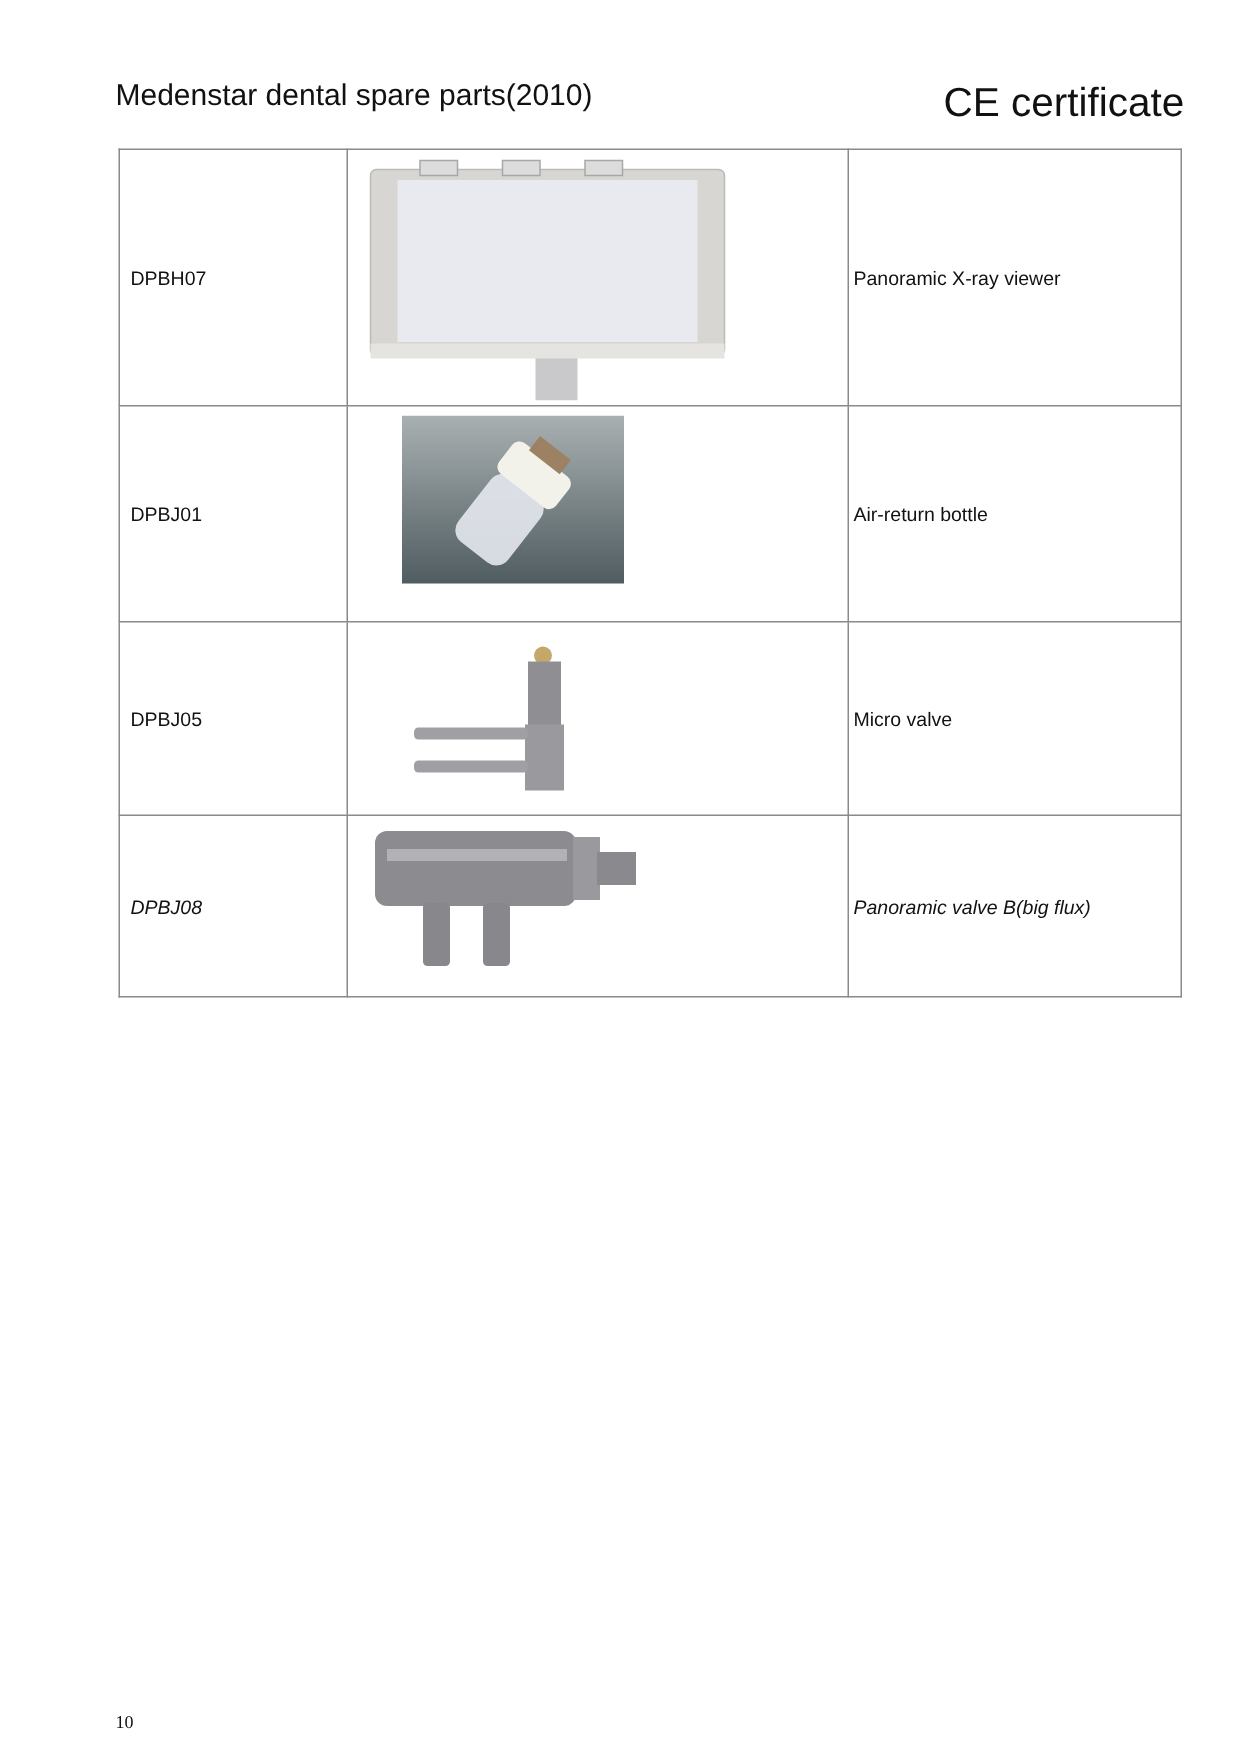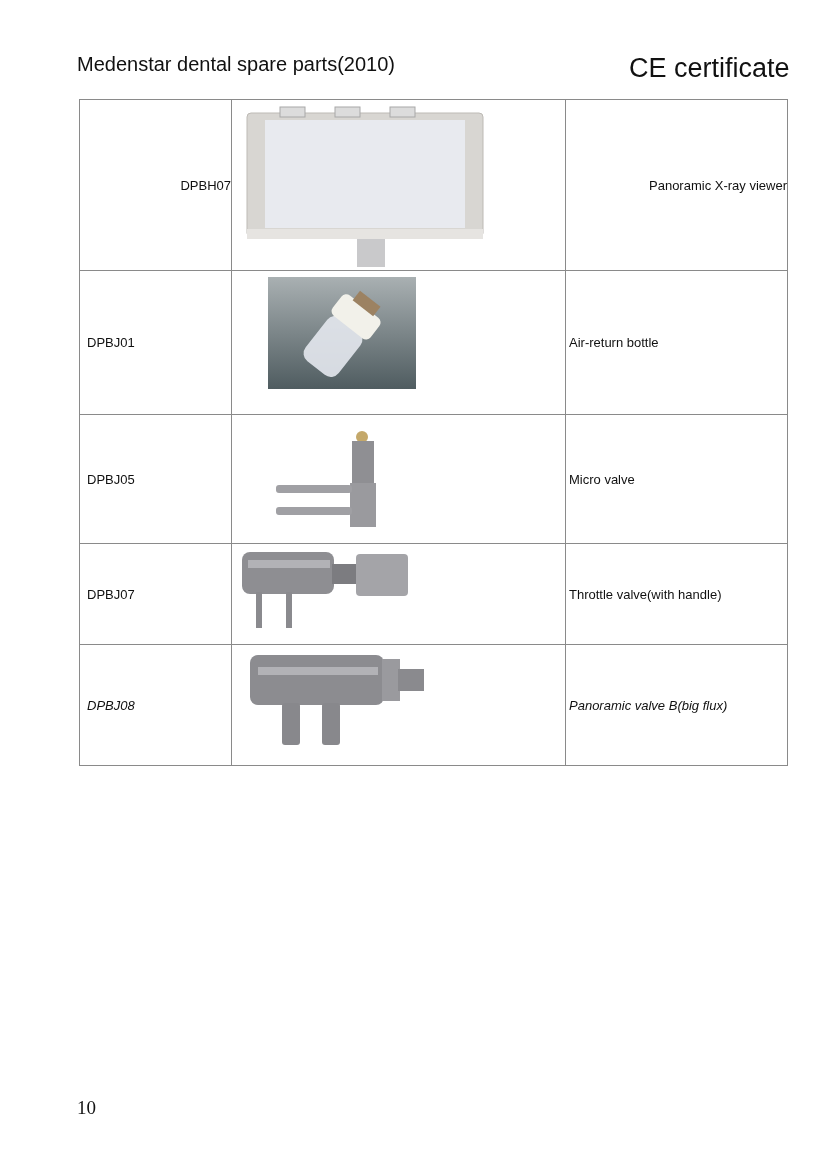--- a/index.html
+++ b/index.html
@@ -5,31 +5,31 @@
   html, body { margin:0; padding:0; background:#ffffff; }
   body { width:827px; height:1169px; position:relative; overflow:hidden; font-family:"Liberation Sans", sans-serif; color:#111; }
   .hdr-left { position:absolute; left:77px; top:53px; font-size:20px; }
   .hdr-right { position:absolute; left:629px; top:53px; font-size:27px; }
   table.parts { position:absolute; left:79px; top:99px; width:709px; border-collapse:collapse; table-layout:fixed; }
   table.parts td { border:1px solid #8a8a8a; padding:0; vertical-align:middle; font-size:13px; }
   td.code { width:144px; padding-left:7px !important; }
   td.img { width:333px; position:relative; }
   td.desc { padding-left:3px !important; }
   .pic { position:absolute; }
-  .page-num { position:absolute; left:77px; top:1097px; font-family:"Liberation Serif", serif; font-size:19px; }
+  .page-num { position:absolute; left:77px; top:1141px; font-family:"Liberation Serif", serif; font-size:12px; }
 </style>
 </head>
 <body>
 
 <div class="hdr-left">Medenstar dental spare parts(2010)</div>
 <div class="hdr-right">CE certificate</div>
 
 <table class="parts">
   <tbody>
-      <tr style="height:171px;text-align:right;">
+      <tr style="height:171px;">
     <td class="code">DPBH07</td>
     <td class="img">
       <svg class="pic" style="left:13px;top:5px;" width="240" height="162" viewBox="0 0 240 162">
         <rect x="112" y="130" width="28" height="32" fill="#c9c9cb"></rect>
         <rect x="2" y="8" width="236" height="124" rx="4" fill="#d8d6d2" stroke="#bdbab5"></rect>
         <rect x="20" y="15" width="200" height="108" fill="#e8eaef"></rect>
         <rect x="2" y="124" width="236" height="10" fill="#e6e4e1"></rect>
         <g fill="#dcdcdc" stroke="#a8a8a8">
           <rect x="35" y="2" width="25" height="10"></rect>
               <rect x="90" y="2" width="25" height="10"></rect>
@@ -65,34 +65,20 @@
       <svg class="pic" style="left:40px;top:10px;" width="110" height="105" viewBox="0 0 110 105">
         <circle cx="90" cy="12" r="6" fill="#c4a86a"></circle>
         <rect x="80" y="16" width="22" height="45" fill="#8f8f93"></rect>
         <rect x="78" y="58" width="26" height="44" fill="#9a9a9e"></rect>
         <rect x="4" y="60" width="76" height="8" rx="3" fill="#a0a0a4"></rect>
         <rect x="4" y="82" width="76" height="8" rx="3" fill="#a0a0a4"></rect>
       </svg>
     </td>
     <td class="desc">Micro valve</td>
   </tr>
-  <tr style="height:101px;">
-    <td class="code">DPBJ07</td>
-    <td class="img">
-      <svg class="pic" style="left:8px;top:6px;" width="170" height="82" viewBox="0 0 170 82">
-        <rect x="2" y="2" width="92" height="42" rx="8" fill="#8e8e92"></rect>
-        <rect x="8" y="10" width="82" height="8" fill="#d0d0d4" opacity="0.55"></rect>
-        <rect x="92" y="14" width="26" height="20" fill="#7c7c80"></rect>
-        <rect x="116" y="4" width="52" height="42" rx="4" fill="#a4a4a8"></rect>
-        <rect x="16" y="42" width="6" height="36" fill="#8a8a8e"></rect>
-        <rect x="46" y="42" width="6" height="36" fill="#8a8a8e"></rect>
-      </svg>
-    </td>
-    <td class="desc">Throttle valve(with handle)</td>
-  </tr>
   <tr style="height:121px;font-style:italic;">
     <td class="code">DPBJ08</td>
     <td class="img">
       <svg class="pic" style="left:16px;top:8px;" width="180" height="95" viewBox="0 0 180 95">
         <rect x="2" y="2" width="134" height="50" rx="8" fill="#8c8c90"></rect>
         <rect x="10" y="14" width="120" height="8" fill="#d2d2d6" opacity="0.55"></rect>
         <rect x="134" y="6" width="18" height="42" fill="#9a9a9e"></rect>
         <rect x="150" y="16" width="26" height="22" fill="#8a8a8e"></rect>
         <rect x="34" y="50" width="18" height="42" rx="3" fill="#88888c"></rect>
         <rect x="74" y="50" width="18" height="42" rx="3" fill="#88888c"></rect>

